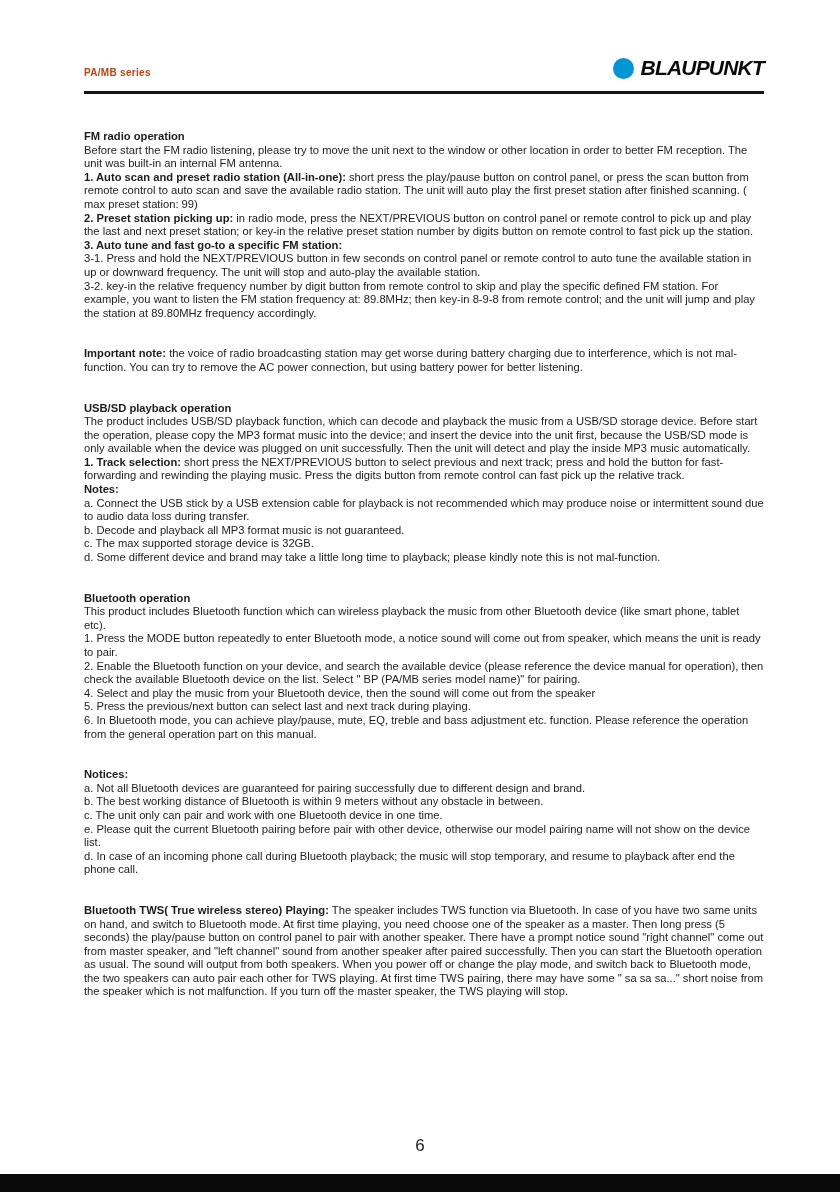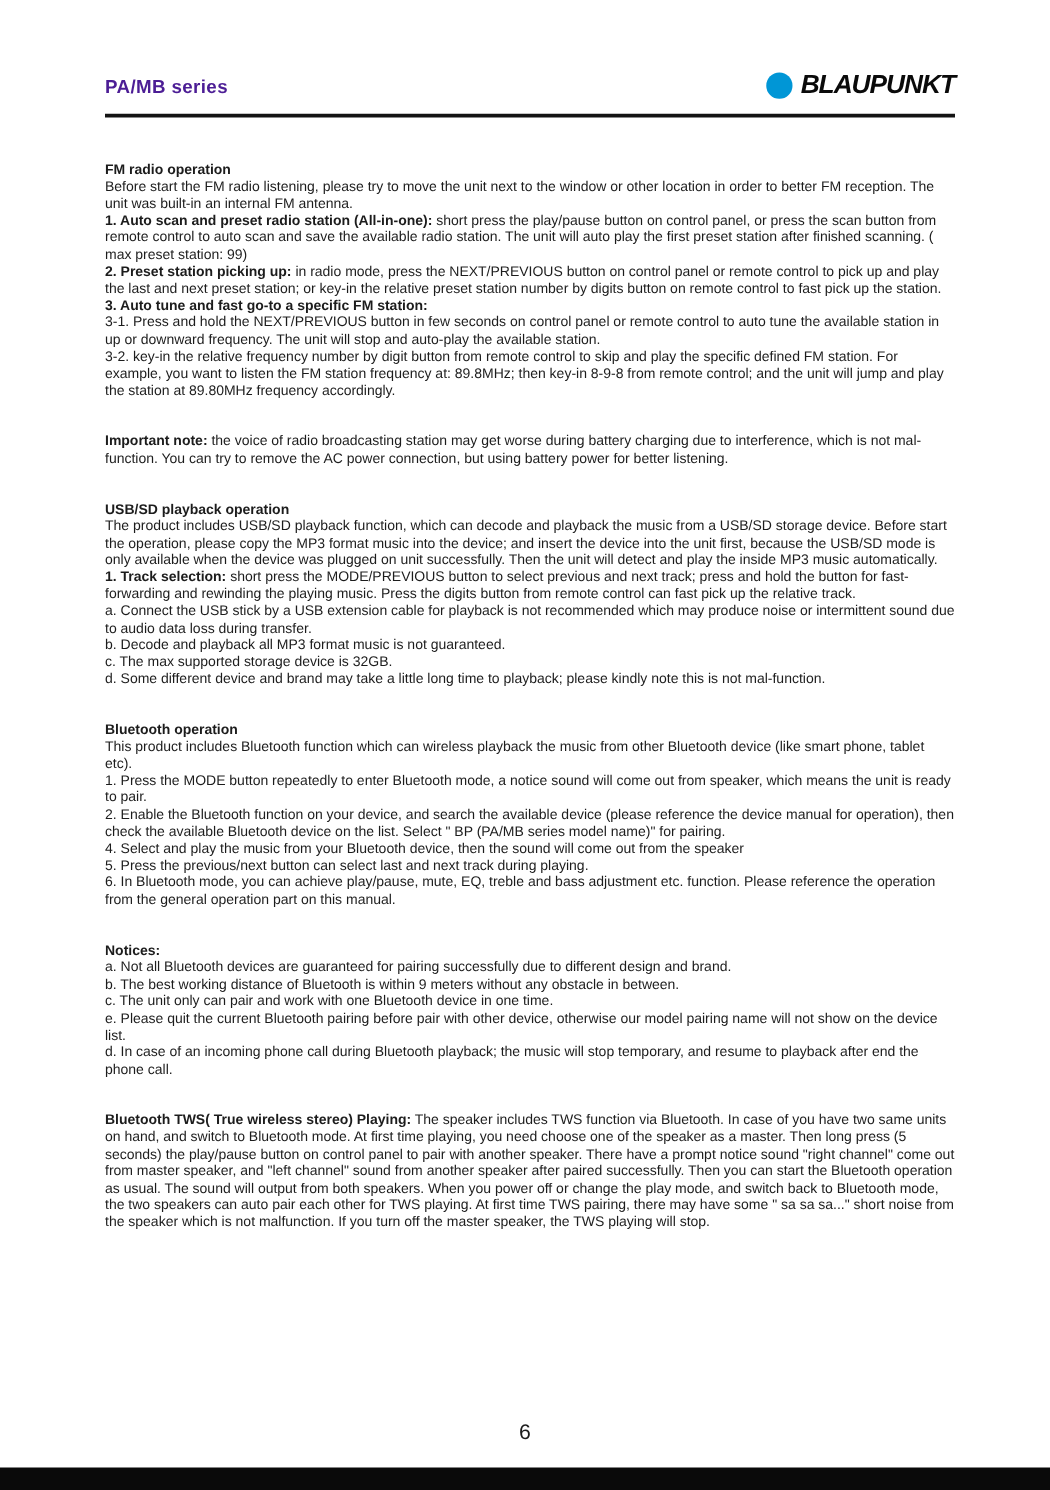--- a/index.html
+++ b/index.html
@@ -6,21 +6,21 @@
   html,body { background:#ffffff; }
   body {
     width:840px; height:1192px; position:relative; overflow:hidden;
     font-family:"Liberation Sans", sans-serif; color:#1c1c1c;
   }
   .page { padding:56px 76px 0 84px; }
   .header {
     display:flex; justify-content:space-between; align-items:flex-end;
     padding-bottom:11px; border-bottom:3px solid #141414;
   }
-  .series-title { font-size:15px; font-weight:bold; letter-spacing:.3px; color:#4c1d95; padding-bottom:2px; }
+  .series-title { font-size:10px; font-weight:bold; letter-spacing:.3px; color:#c2410c; padding-bottom:2px; }
   .brand { display:flex; align-items:center; gap:7px; }
   .brand-dot { width:21px; height:21px; border-radius:50%; background:#0096d6; flex:0 0 auto; }
   .brand-name { font-size:21px; font-weight:bold; font-style:italic; letter-spacing:-0.8px; color:#0a0a0a; }
   .content { padding-top:36px; font-size:11.2px; line-height:13.6px; text-align:left; }
   .section { margin-bottom:27px; }
   .section:last-child { margin-bottom:0; }
   .section p { margin:0; }
   .bold { font-weight:bold; }
   .page-number {
     position:absolute; left:0; right:0; bottom:36px;
@@ -53,21 +53,22 @@
       <p>3-2. key-in the relative frequency number by digit button from remote control to skip and play the specific defined FM station. For example, you want to listen the FM station frequency at: 89.8MHz; then key-in 8-9-8 from remote control; and the unit will jump and play the station at 89.80MHz frequency accordingly.</p>
     </section>
 
     <section class="section">
       <p><span class="bold">Important note:</span><span> the voice of radio broadcasting station may get worse during battery charging due to interference, which is not mal-function. You can try to remove the AC power connection, but using battery power for better listening.</span></p>
     </section>
 
     <section class="section">
       <p class="bold">USB/SD playback operation</p>
       <p>The product includes USB/SD playback function, which can decode and playback the music from a USB/SD storage device. Before start the operation, please copy the MP3 format music into the device; and insert the device into the unit first, because the USB/SD mode is only available when the device was plugged on unit successfully. Then the unit will detect and play the inside MP3 music automatically.</p>
-      <p><span class="bold">1. Track selection:</span><span> short press the MODE/PREVIOUS button to select previous and next track; press and hold the button for fast-forwarding and rewinding the playing music. Press the digits button from remote control can fast pick up the relative track.</span></p>
+      <p><span class="bold">1. Track selection:</span><span> short press the NEXT/PREVIOUS button to select previous and next track; press and hold the button for fast-forwarding and rewinding the playing music. Press the digits button from remote control can fast pick up the relative track.</span></p>
+      <p class="bold">Notes:</p>
       <p>a. Connect the USB stick by a USB extension cable for playback is not recommended which may produce noise or intermittent sound due to audio data loss during transfer.</p>
       <p>b. Decode and playback all MP3 format music is not guaranteed.</p>
       <p>c. The max supported storage device is 32GB.</p>
       <p>d. Some different device and brand may take a little long time to playback; please kindly note this is not mal-function.</p>
     </section>
 
     <section class="section">
       <p class="bold">Bluetooth operation</p>
       <p>This product includes Bluetooth function which can wireless playback the music from other Bluetooth device (like smart phone, tablet etc).</p>
       <p>1. Press the MODE button repeatedly to enter Bluetooth mode, a notice sound will come out from speaker, which means the unit is ready to pair.</p>

